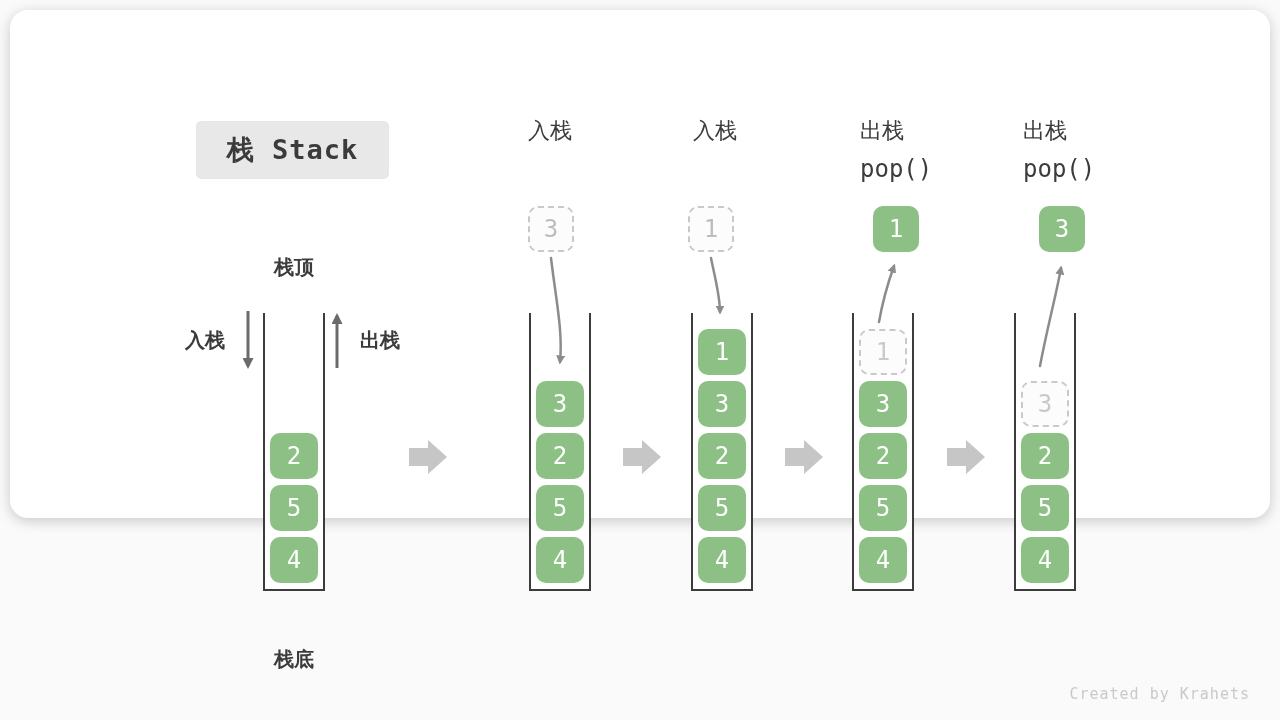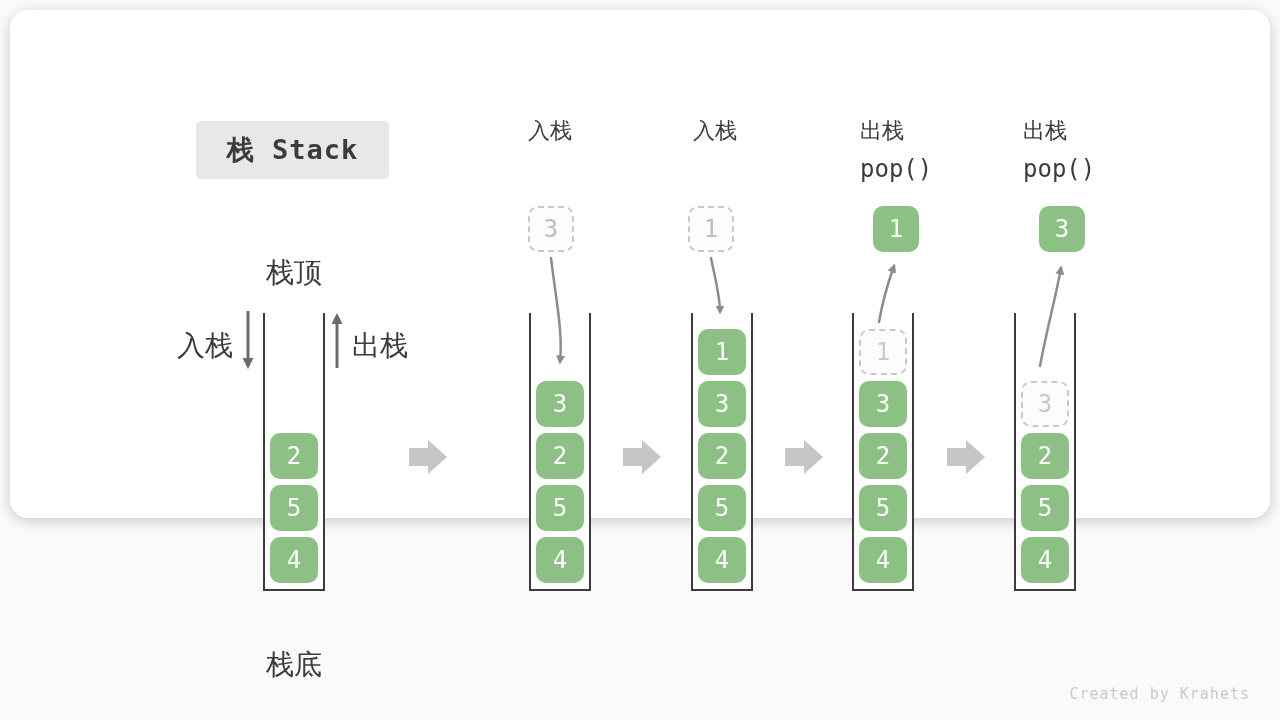--- a/index.html
+++ b/index.html
@@ -19,21 +19,21 @@
     font-family:"Liberation Sans","DejaVu Sans",sans-serif;}
   .card{position:absolute;left:10px;top:10px;width:1260px;height:508px;
     background:#ffffff;border-radius:18px;box-shadow:0 3px 14px rgba(0,0,0,0.20);}
   .abs{position:absolute;}
 
   .badge{left:186px;top:111px;width:193px;height:58px;background:var(--badge-bg);
     border-radius:5px;display:flex;align-items:center;justify-content:center;
     font-family:"DejaVu Sans Mono","Liberation Mono",monospace;
     font-size:27px;font-weight:600;color:var(--dark);letter-spacing:1px;}
 
-  .cjk-label{font-size:28px;font-weight:400;color:var(--dark);white-space:nowrap;}
+  .cjk-label{font-size:20px;font-weight:700;color:var(--dark);white-space:nowrap;}
   .top-label{left:253px;top:244px;width:62px;text-align:center;}
   .bottom-label{left:253px;top:636px;width:62px;text-align:center;}
   .push-label{left:166px;top:317px;width:58px;text-align:center;}
   .pop-label{left:341px;top:317px;width:58px;text-align:center;}
 
   .step-header{top:106px;width:150px;color:var(--dark);}
   .step-header .l1{font-size:22px;font-weight:500;margin-bottom:9px;}
   .step-header .l2{font-family:"DejaVu Sans Mono","Liberation Mono",monospace;
     font-size:24px;color:#3c3c3c;}
   .step-header .arg{color:var(--green-accent);font-weight:700;}

